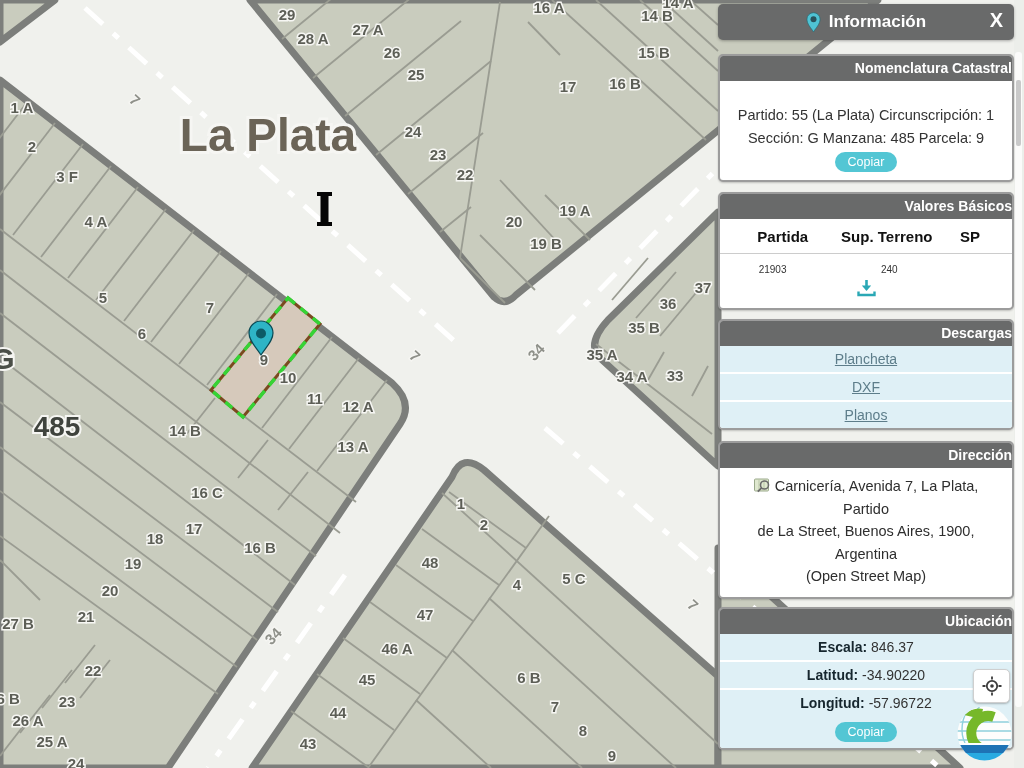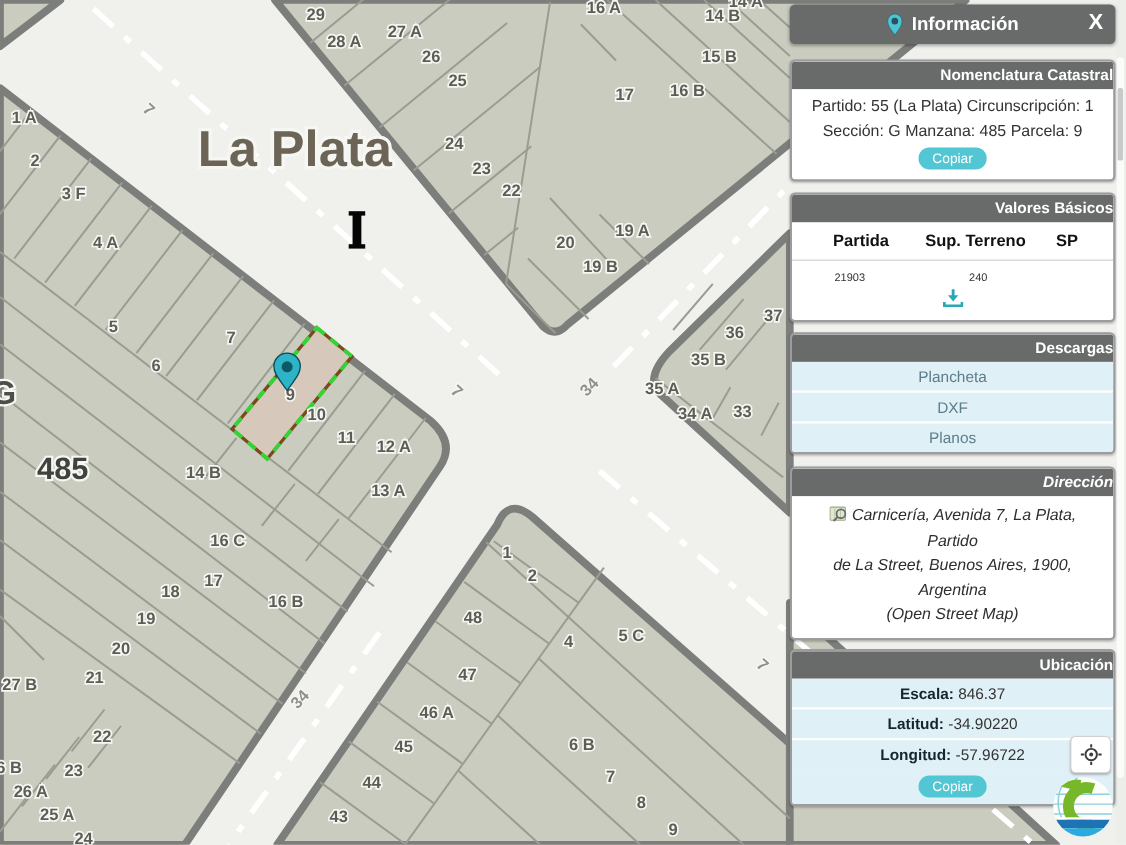--- a/index.html
+++ b/index.html
@@ -15,31 +15,31 @@
   
   #panel{position:absolute;left:718px;top:4px;width:296px;font-size:14px;color:#333;}
   .p-header{height:36px;background:#696a6a;border-radius:5px;display:flex;align-items:center;
             justify-content:center;position:relative;box-shadow:0 1px 3px rgba(0,0,0,.3);}
   .p-header .title{color:#fff;font-weight:bold;font-size:17px;margin-left:8px;}
   .p-header .x{position:absolute;right:11px;top:5px;color:#fff;font-weight:bold;font-size:20px;cursor:pointer;}
   .sec{background:#fff;border:2px solid #9c9c9c;border-radius:5px;overflow:hidden;
        box-shadow:0 1px 2px rgba(0,0,0,.2);}
   .sec-h{background:#696a6a;color:#fff;font-weight:bold;font-size:14px;text-align:right;
          padding:4px 0 5px;}
-  .s1{margin-top:14px;} .s2{margin-top:10px;} .s3{margin-top:9px;} .s4{margin-top:11px;font-style:italic;} .s5{margin-top:8px;}
-  .s1 .body{padding:5px 6px 7px;text-align:center;line-height:23px;font-size:14.5px;}
+  .s1{margin-top:14px;} .s2{margin-top:10px;} .s3{margin-top:9px;} .s4{margin-top:11px;} .s5{margin-top:8px;}
+  .s1 .body{padding:23px 6px 7px;text-align:center;line-height:23px;font-size:14.5px;}
   .btn-copy{display:inline-block;background:#53c6d4;color:#fff;font-size:12.5px;border:none;
             border-radius:12px;padding:3px 13px;margin-top:2px;cursor:pointer;}
   .v-grid{display:grid;grid-template-columns:36% 44% 20%;text-align:center;}
   .v-grid.head{font-weight:bold;font-size:15px;color:#111;padding:9px 16px 8px;border-bottom:1px solid #ccc;}
   .v-grid.vals{padding:10px 0 2px;font-size:10px;}
   .dl-ico-row{text-align:center;padding:2px 0 8px;}
   .rows .row{background:#dff0f6;text-align:center;padding:5px 0;margin-bottom:2px;font-size:14px;}
   .rows .row:last-child{margin-bottom:0;}
-  .s3 .row{color:#5d7d8a;cursor:pointer;}
+  .s3 .row{color:#5d7d8a;cursor:pointer;text-decoration:underline;}
   .s5 .row b{color:#16262e;}
   .s4 .body{padding:7px 24px 9px;text-align:center;line-height:22.5px;font-size:14.5px;color:#2e2e2e;}
   .copy-row{background:#dff0f6;text-align:center;padding:4px 0 6px;}
 
   
   #locate-btn{position:absolute;left:973px;top:669px;width:35px;height:32px;background:#fff;
               border:1px solid #cfcfcf;border-radius:5px;box-shadow:0 1px 2px rgba(0,0,0,.25);
               display:flex;align-items:center;justify-content:center;cursor:pointer;}
   
   #logo{position:absolute;left:956px;top:705px;width:57px;height:57px;}

